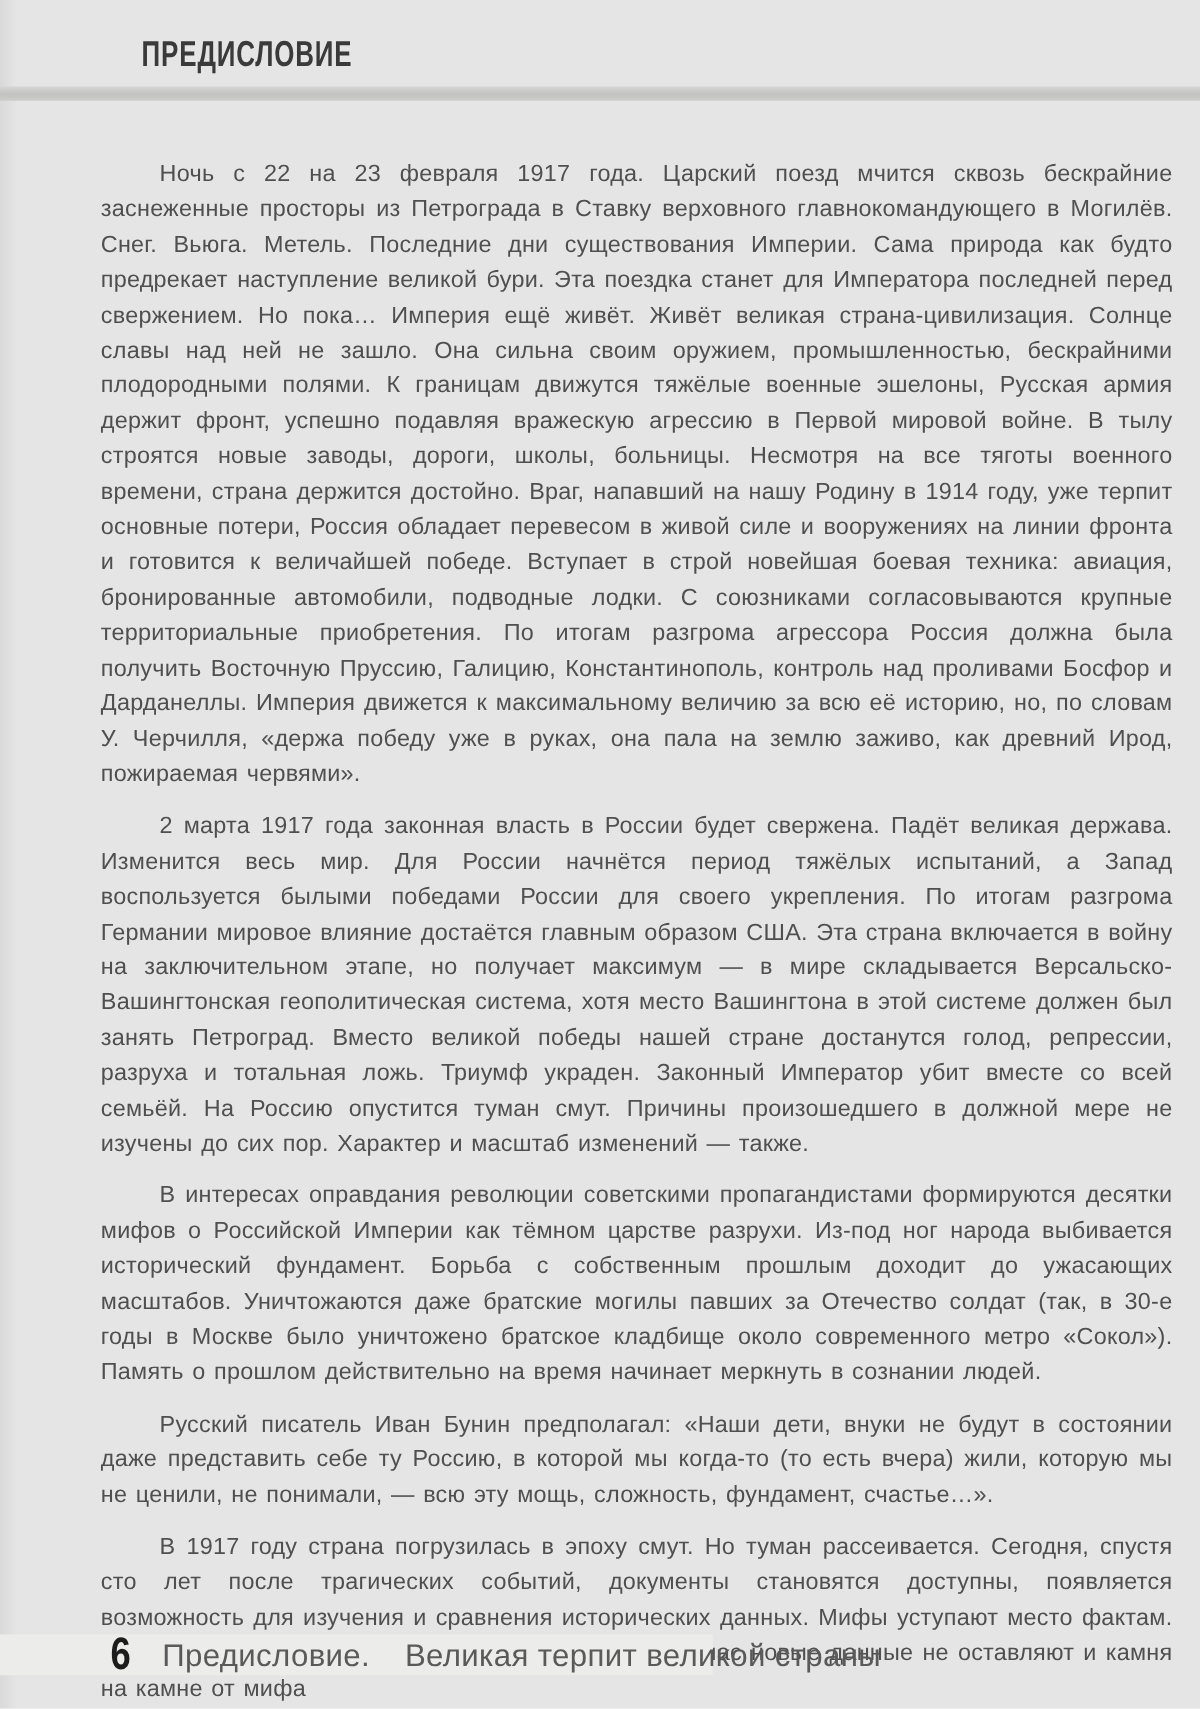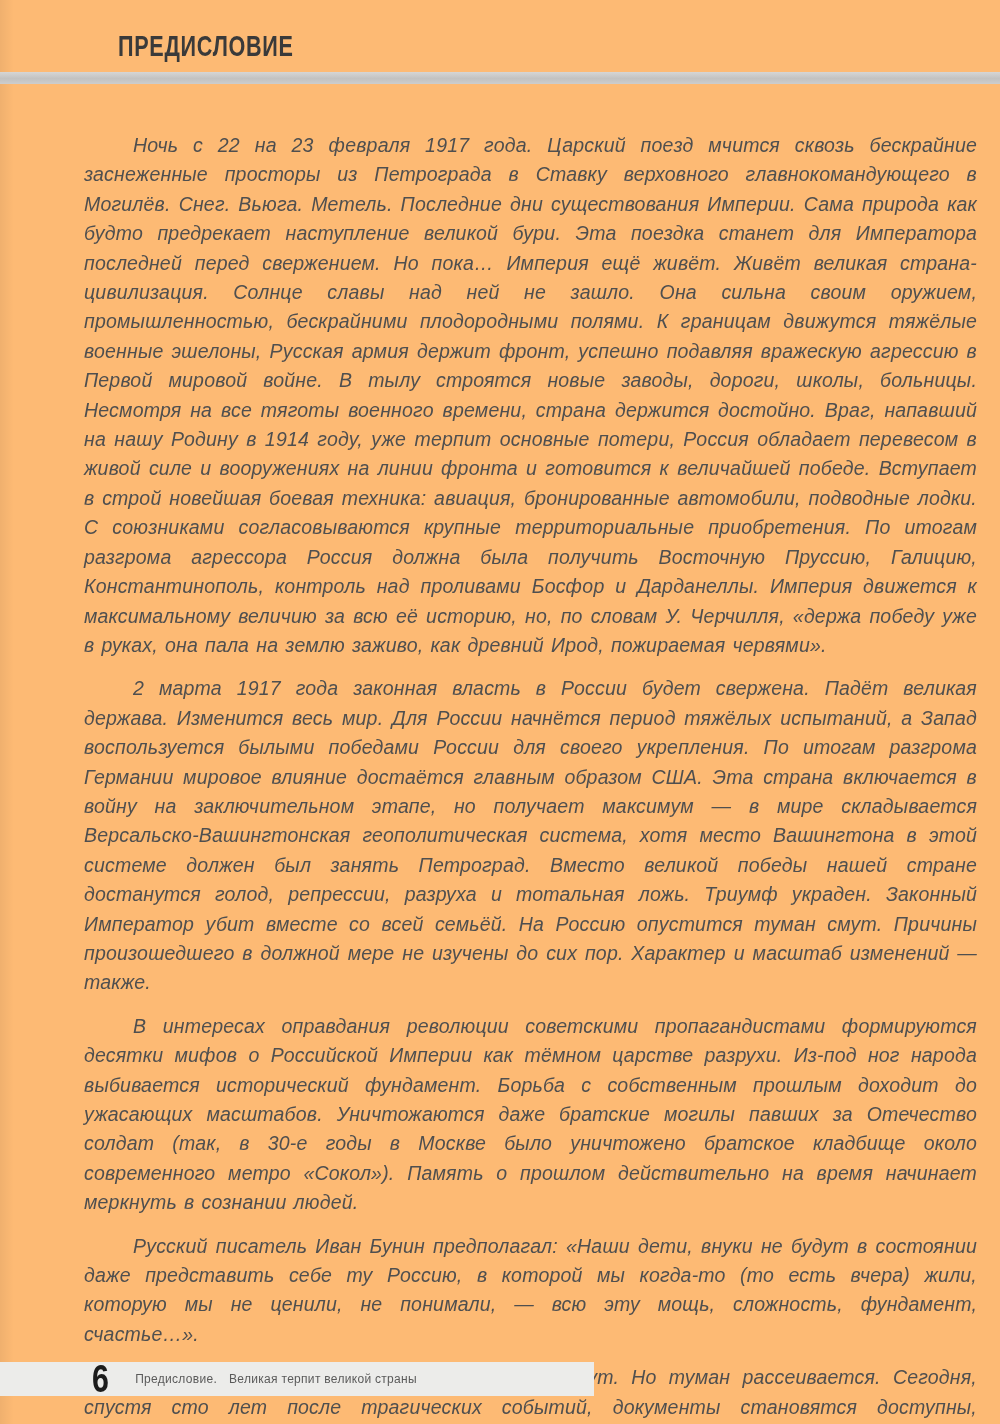--- a/index.html
+++ b/index.html
@@ -2,21 +2,21 @@
 <html lang="ru"><head>
 <meta charset="utf-8">
 <title>Предисловие</title>
 <style>
   * { margin: 0; padding: 0; box-sizing: border-box; }
   html, body { background: #ffffff; }
   .page {
     position: relative;
     width: 1000px;
     height: 1424px;
-    background: #fdba74;
+    background: #e5e5e5;
     font-family: "Liberation Sans", sans-serif;
     overflow: hidden;
   }
   
   .page::before {
     content: "";
     position: absolute;
     top: 0; bottom: 0; left: 0;
     width: 14px;
     background: linear-gradient(to right, rgba(0,0,0,0.055), rgba(0,0,0,0));
@@ -50,21 +50,20 @@
     font-size: 19.5px;
     line-height: 29.4px;
     color: #4f4f4f;
     text-align: justify;
     letter-spacing: 0.2px;
     word-spacing: 1.5px;
   }
   .body-text p {
     text-indent: 49px;
     margin-bottom: 14px;
-    font-style: italic;
   }
   .page-footer {
     position: absolute;
     top: 1362px;
     left: 0;
     width: 594px;
     height: 34px;
     background: #ececea;
     display: flex;
     align-items: center;
@@ -73,25 +72,25 @@
     margin-left: 92px;
     font-size: 38px;
     font-weight: bold;
     color: #1c1c1c;
     line-height: 1;
     transform: scaleX(0.8);
     transform-origin: left center;
   }
   .running-head {
     margin-left: 22px;
-    font-size: 12px;
+    font-size: 26px;
     color: #5a5a5a;
     letter-spacing: 0.3px;
     display: flex;
-    gap: 12px;
+    gap: 29px;
     white-space: nowrap;
   }
 </style>
 </head>
 <body>
 
 <div class="page">
 
   <h1 class="chapter-heading">ПРЕДИСЛОВИЕ</h1>
 

